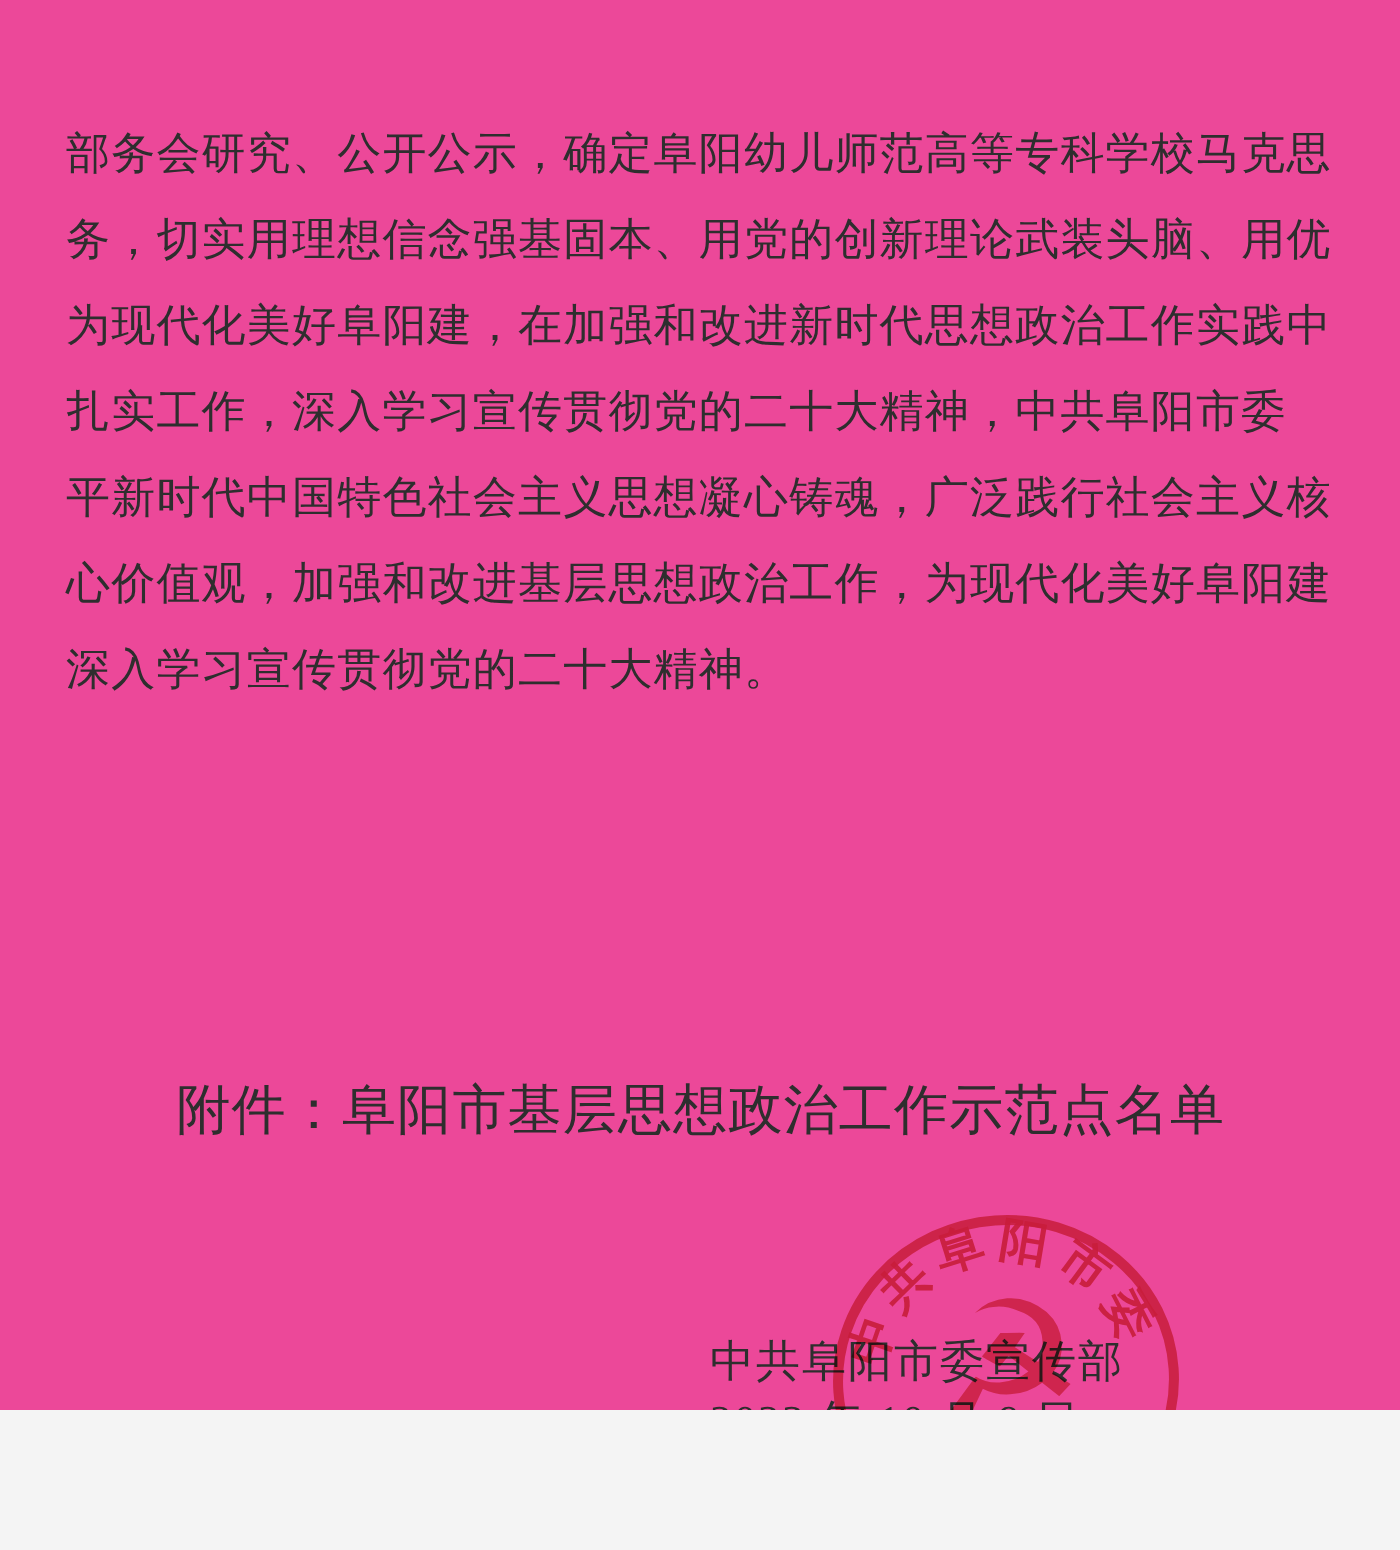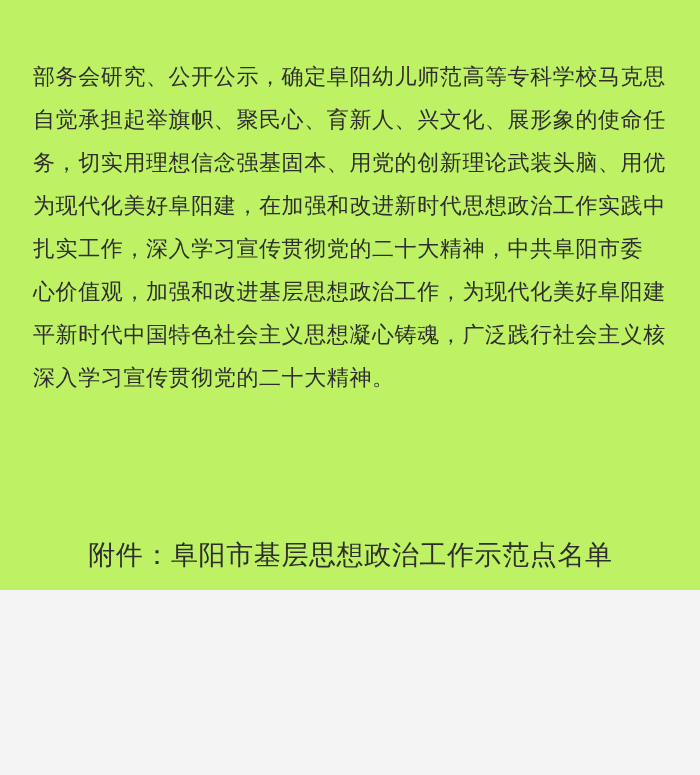--- a/index.html
+++ b/index.html
@@ -3,22 +3,22 @@
 <meta charset="utf-8">
 <style>
   html,body{margin:0;padding:0;}
   body{
     width:700px;height:775px;
     font-family:"Liberation Serif","DejaVu Serif",serif;
     background:#f4f4f4;
   }
   .page{
     position:relative;
-    width:700px;height:590px;
-    background:#bef264;
+    width:700px;height:705px;
+    background:#ec4899;
     overflow:hidden;
   }
   .body-text{
     position:absolute;
     left:33px;top:55px;
     width:640px;
     color:#2e2e2e;
   }
   .line{
     font-size:22px;
@@ -68,26 +68,25 @@
     font-weight:bold;
   }
 </style>
 </head>
 <body>
 
 <div class="page">
 
   <div class="body-text">
     <div class="line">部务会研究、公开公示，确定阜阳幼儿师范高等专科学校马克思</div>
-    <div class="line">自觉承担起举旗帜、聚民心、育新人、兴文化、展形象的使命任</div>
     <div class="line">务，切实用理想信念强基固本、用党的创新理论武装头脑、用优</div>
     <div class="line">为现代化美好阜阳建，在加强和改进新时代思想政治工作实践中</div>
     <div class="line">扎实工作，深入学习宣传贯彻党的二十大精神，中共阜阳市委</div>
+    <div class="line">平新时代中国特色社会主义思想凝心铸魂，广泛践行社会主义核</div>
     <div class="line">心价值观，加强和改进基层思想政治工作，为现代化美好阜阳建</div>
-    <div class="line">平新时代中国特色社会主义思想凝心铸魂，广泛践行社会主义核</div>
     <div class="line">深入学习宣传贯彻党的二十大精神。</div>
   </div>
 
   <div class="attachment">　　附件：阜阳市基层思想政治工作示范点名单</div>
 
   <div class="sign-block">
     <div class="signature">中共阜阳市委宣传部</div>
     <div class="date">2023 年 10 月 9 日</div>
   </div>
 

